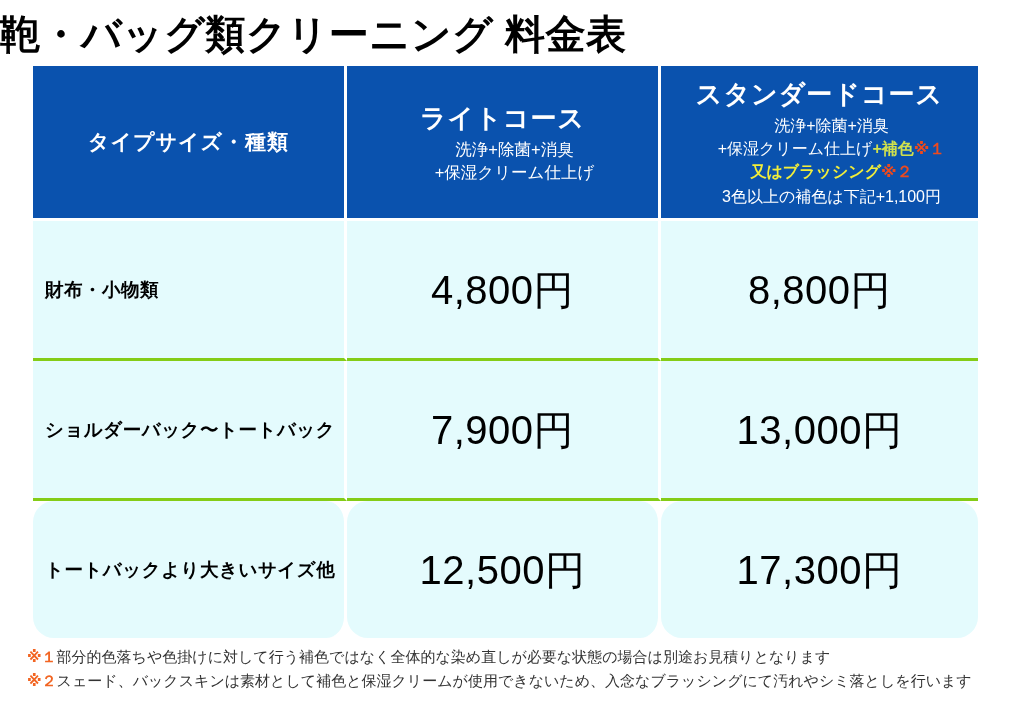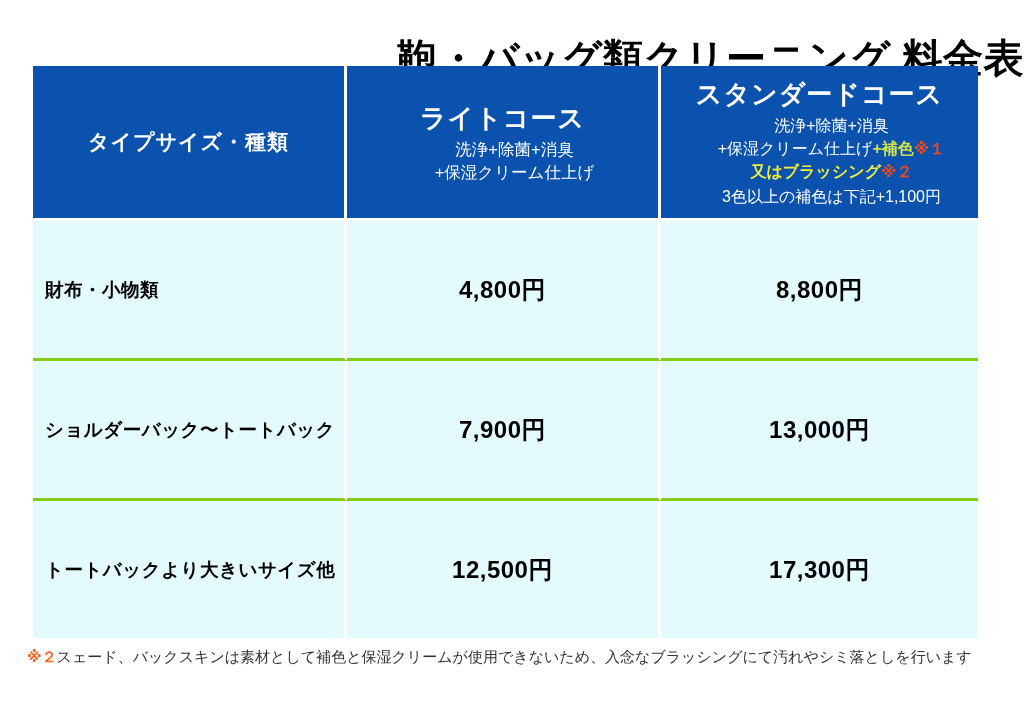--- a/index.html
+++ b/index.html
@@ -21,28 +21,27 @@
     height: 724px;
     box-sizing: border-box;
   }
 
   
   .page-title {
     position: absolute;
     left: 0;
     top: 8px;
     width: 1024px;
-    text-align: right;
+    text-align: left;
     font-size: 40px;
     line-height: 52px;
     font-weight: 700;
     color: #000000;
     letter-spacing: 0.5px;
     white-space: nowrap;
-    margin-top: 24px;
   }
 
   
   .price-table {
     position: absolute;
     left: 33px;
     top: 66px;
     width: 945px;
     border-collapse: separate;
     border-spacing: 0;
@@ -101,34 +100,34 @@
   .price-table tbody td {
     background: #e4fbfd;
     height: 137px;
     padding: 0 0 0 0;
     border-right: 3px solid #ffffff;
     border-bottom: 3px solid #84cc16;
     vertical-align: middle;
     color: #000000;
   }
   .price-table tbody td:last-child { border-right: none; }
-  .price-table tbody tr:last-child td { border-bottom: none; }
+  .price-table tbody tr:last-child td { border-bottom: none; border-radius: 21px; }
 
   .cell-type {
     text-align: left;
     padding-left: 12px !important;
     font-size: 18.5px;
     font-weight: 700;
     line-height: 26px;
     letter-spacing: 0.5px;
   }
   .cell-price {
     text-align: center;
-    font-size: 24px;
-    font-weight: 700;
+    font-size: 40px;
+    font-weight: 400;
     line-height: 38px;
     letter-spacing: 0.5px;
   }
 
   
   .footnotes {
     position: absolute;
     left: 27px;
     top: 645px;
     width: 975px;
@@ -186,16 +185,17 @@
       </tr>
       <tr>
         <td class="cell-type">トートバックより大きいサイズ他</td>
         <td class="cell-price">12,500円</td>
         <td class="cell-price">17,300円</td>
       </tr>
     </tbody>
   </table>
 
   <div class="footnotes">
+    <div class="footnote"><span class="mark">※１</span><span>部分的色落ちや色掛けに対して行う補色ではなく全体的な染め直しが必要な状態の場合は別途お見積りとなります</span></div>
     <div class="footnote"><span class="mark">※２</span><span>スェード、バックスキンは素材として補色と保湿クリームが使用できないため、入念なブラッシングにて汚れやシミ落としを行います</span></div>
   </div>
 
 </div>
 
 </body></html>

